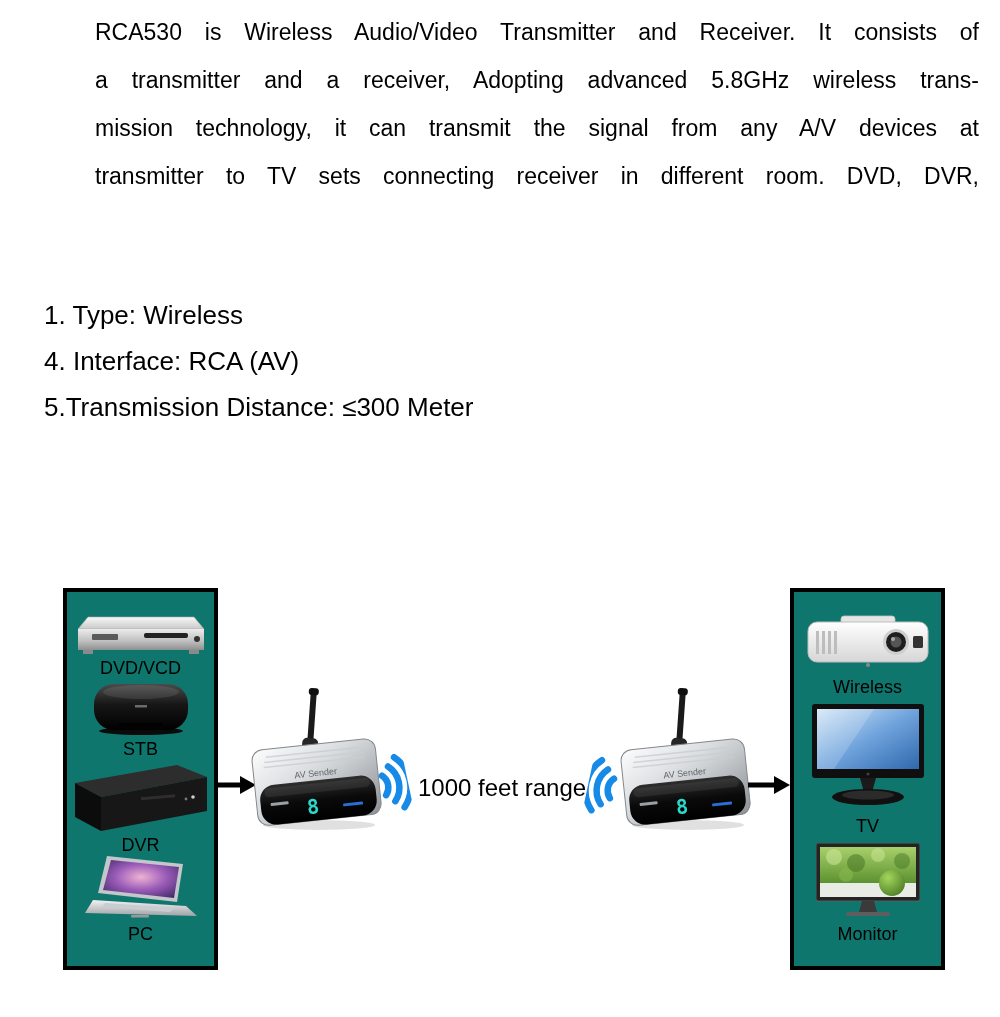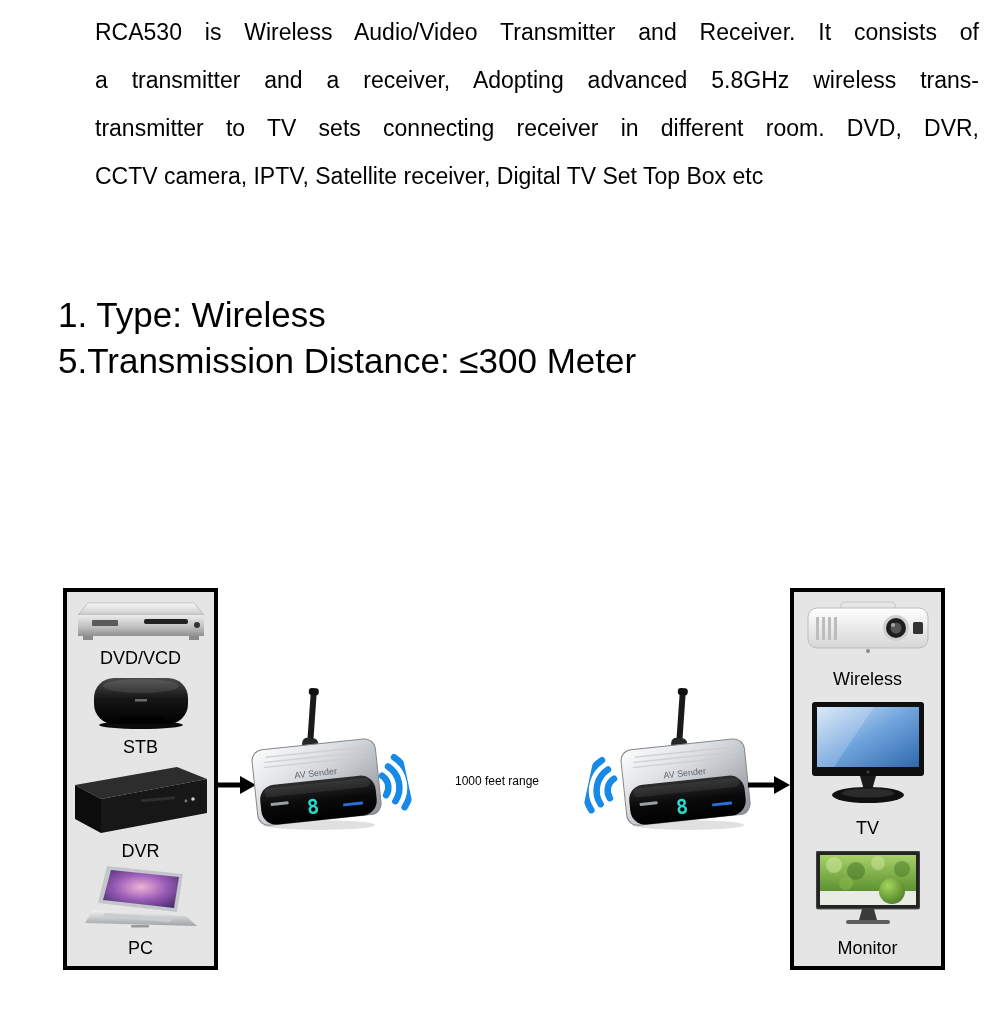--- a/index.html
+++ b/index.html
@@ -27,41 +27,41 @@
     white-space: normal;
   }
   .description .line.last {
     text-align: left;
     text-align-last: left;
     -moz-text-align-last: left;
   }
   
   .specs {
     position: absolute;
-    left: 58px; top: 292px;
-    font-size: 35px;
+    left: 44px; top: 292px;
+    font-size: 26px;
   }
   .specs .item { line-height: 46px; white-space: nowrap; }
   
   .diagram {
     position: absolute;
     left: 0; top: 560px;
     width: 1000px; height: 457px;
   }
   .device-box {
     position: absolute;
     top: 28px;
     width: 155px; height: 382px;
     border: 4px solid #000;
-    background: #e5e5e5;
+    background: #0f766e;
     display: flex;
     flex-direction: column;
     align-items: center;
     justify-content: space-between;
-    padding: 8px 2px;
+    padding: 22px 2px;
   }
   .source-box { left: 63px; }
   .output-box { left: 790px; }
   .dev-label {
     font-size: 18px;
     line-height: 20px;
     text-align: center;
     color: #000;
   }
   .dev-fig { line-height: 0; }
@@ -69,21 +69,21 @@
   .transceiver.tx { left: 243px; top: 122px; }
   .transceiver.rx { left: 612px; top: 122px; }
   .wifi { position: absolute; width: 34px; height: 62px; }
   .wifi.tx-side { left: 374px; top: 193px; transform: rotate(-12deg); }
   .wifi.rx-side { left: 588px; top: 196px; transform: rotate(12deg); }
   .range-label {
     position: absolute;
     left: 418px; top: 214px;
     width: 158px;
     text-align: center;
-    font-size: 12px;
+    font-size: 24px;
     white-space: nowrap;
   }
   .arrow { position: absolute; width: 42px; height: 26px; }
   .arrow.left-arrow  { left: 214px; top: 212px; }
   .arrow.right-arrow { left: 748px; top: 212px; }
   .defs-holder { position: absolute; width: 0; height: 0; overflow: hidden; }
 </style>
 </head>
 <body>
 
@@ -139,26 +139,27 @@
       <stop offset="0" stop-color="#2e2e2e"></stop>
         <stop offset="0.5" stop-color="#0a0a0a"></stop>
         <stop offset="1" stop-color="#000000"></stop>
     </linearGradient>
   </defs>
 </svg>
 
 <div class="description">
   <div class="line">RCA530 is Wireless Audio/Video Transmitter and Receiver. It consists of</div>
   <div class="line">a transmitter and a receiver, Adopting advanced 5.8GHz wireless trans-</div>
+  <div class="line">mission technology, it can transmit the signal from any A/V devices at</div>
   <div class="line">transmitter to TV sets connecting receiver in different room. DVD, DVR,</div>
-  <div class="line last">CCTV camera, IPTV, Satellite receiver, Digital TV Set Top Box etc</div>
 </div>
 
 <div class="specs">
   <div class="item">1. Type: Wireless</div>
+  <div class="item">4. Interface: RCA (AV)</div>
   <div class="item">5.Transmission Distance: ≤300 Meter</div>
 </div>
 
 <div class="diagram">
 
   <div class="device-box source-box">
     <div class="dev-fig">
       <svg width="126" height="42" viewBox="0 0 126 42">
         <polygon points="10,3 116,3 126,15 0,15" fill="url(#g-silver-top)" stroke="#a8a8a8" stroke-width="0.6"></polygon>
         <rect x="0" y="15" width="126" height="21" fill="url(#g-silver-front)"></rect>

